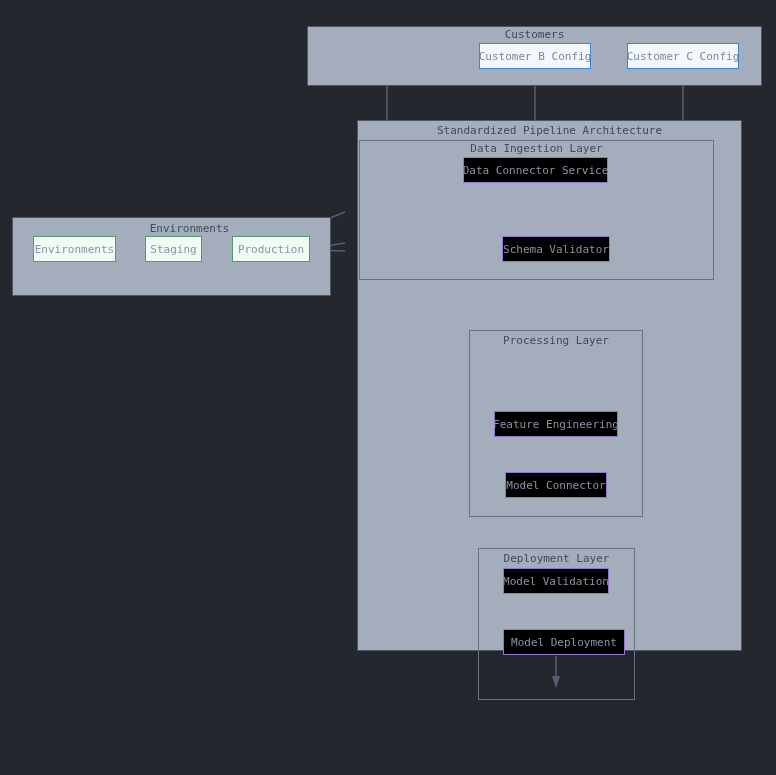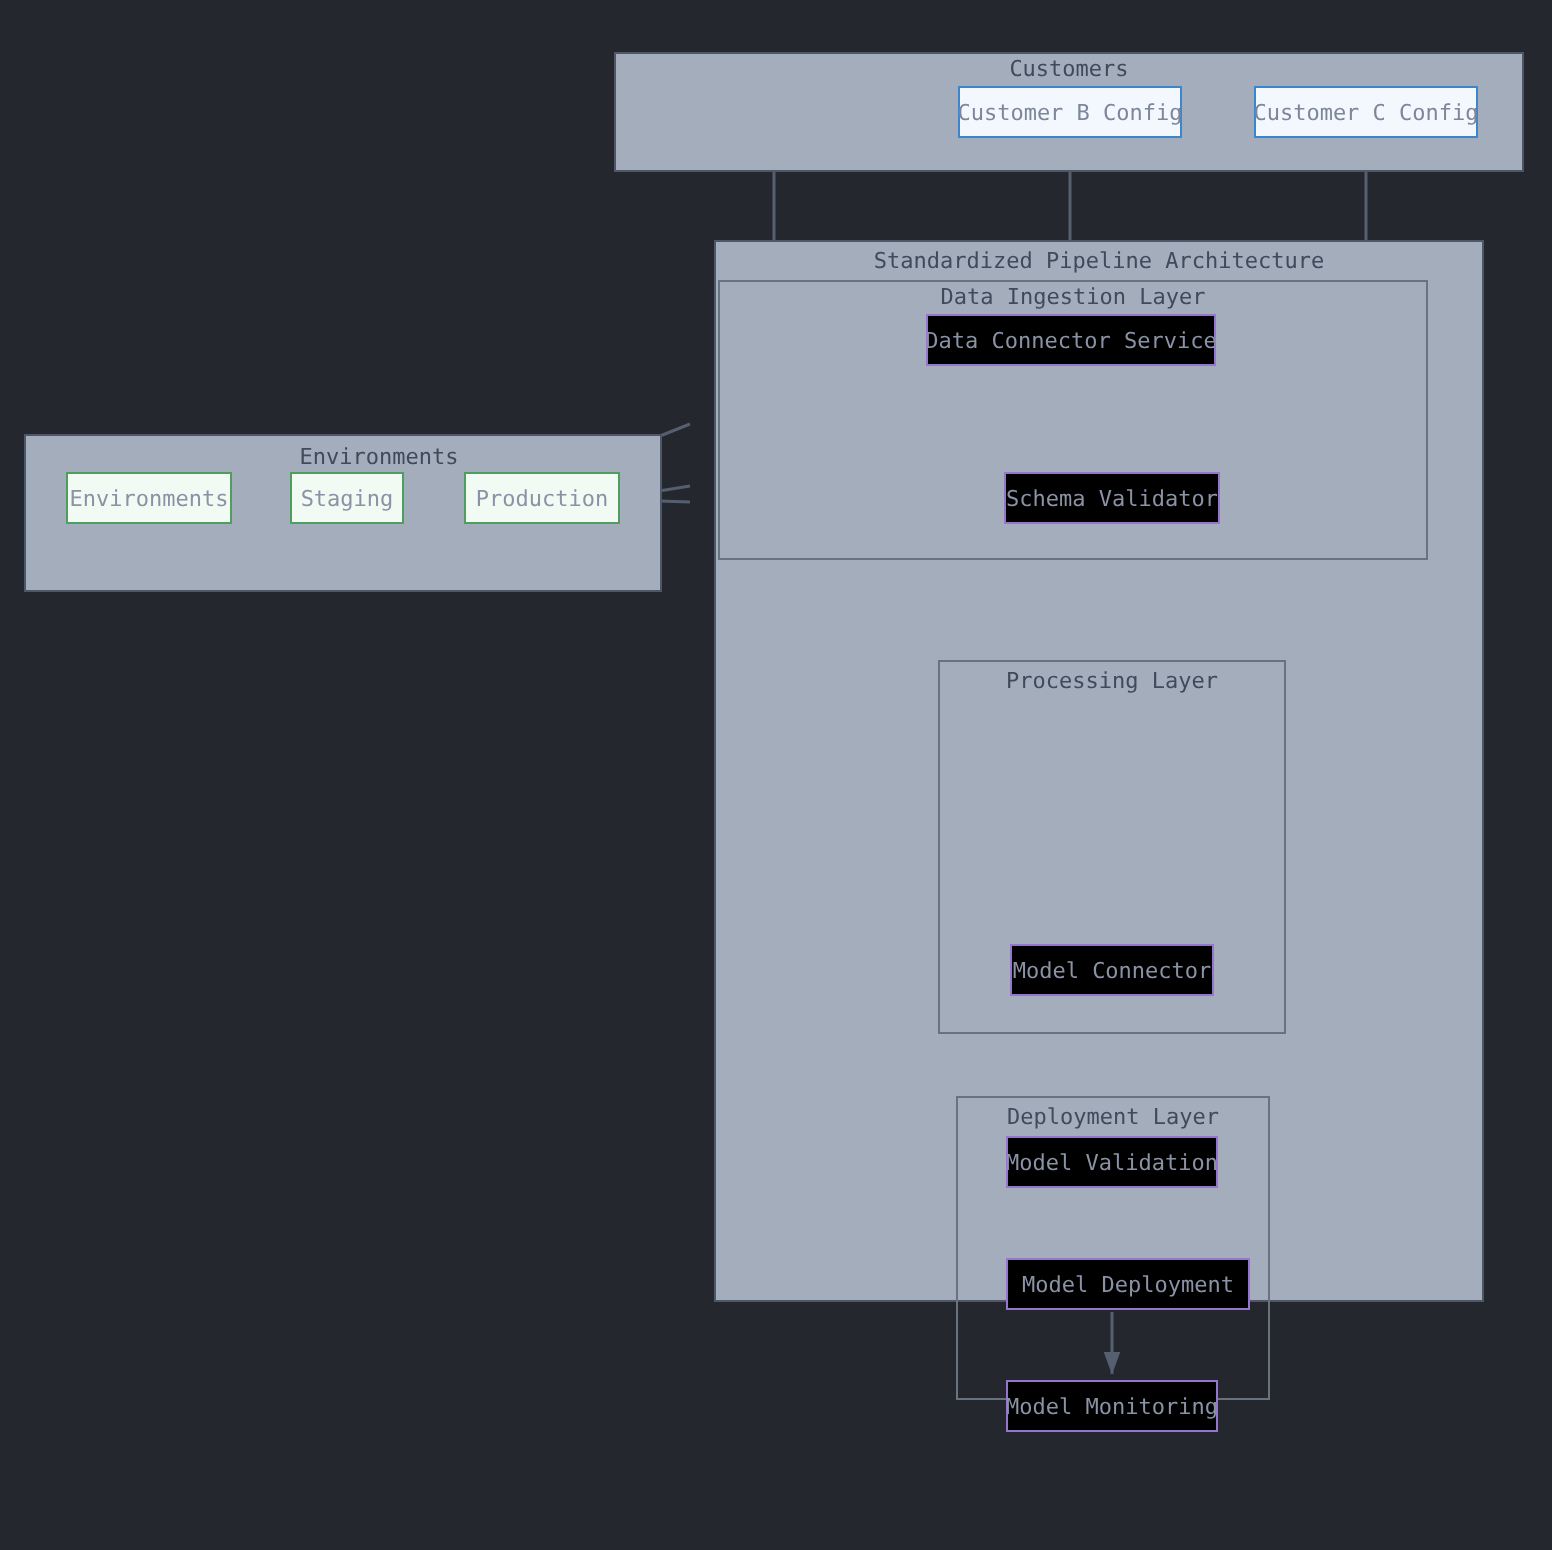--- a/index.html
+++ b/index.html
@@ -115,23 +115,23 @@
   <div class="cluster outer" style="left:12px;top:217px;width:319px;height:79px;">
     <div class="cluster-title" style="top:4px;padding-left:36px;">Environments</div>
   </div>
 
   <div class="node blue" style="left:479px;top:43px;width:112px;">Customer B Config</div>
   <div class="node blue" style="left:627px;top:43px;width:112px;">Customer C Config</div>
 
   <div class="node purple" style="left:463px;top:157px;width:145px;">Data Connector Service</div>
   <div class="node purple" style="left:502px;top:236px;width:108px;">Schema Validator</div>
 
+  <div class="node purple" style="left:494px;top:411px;width:124px;">Feature Engineering</div>
   <div class="node purple" style="left:505px;top:472px;width:102px;">Model Connector</div>
 
   <div class="node purple" style="left:503px;top:568px;width:106px;">Model Validation</div>
   <div class="node purple" style="left:503px;top:629px;width:122px;">Model Deployment</div>
-  <div class="node purple" style="left:503px;top:690px;width:106px;">Model Monitoring</div>
 
   <div class="node green" style="left:33px;top:236px;width:83px;">Environments</div>
   <div class="node green" style="left:145px;top:236px;width:57px;">Staging</div>
   <div class="node green" style="left:232px;top:236px;width:78px;">Production</div>
 
 </div>
 
 </body></html>

